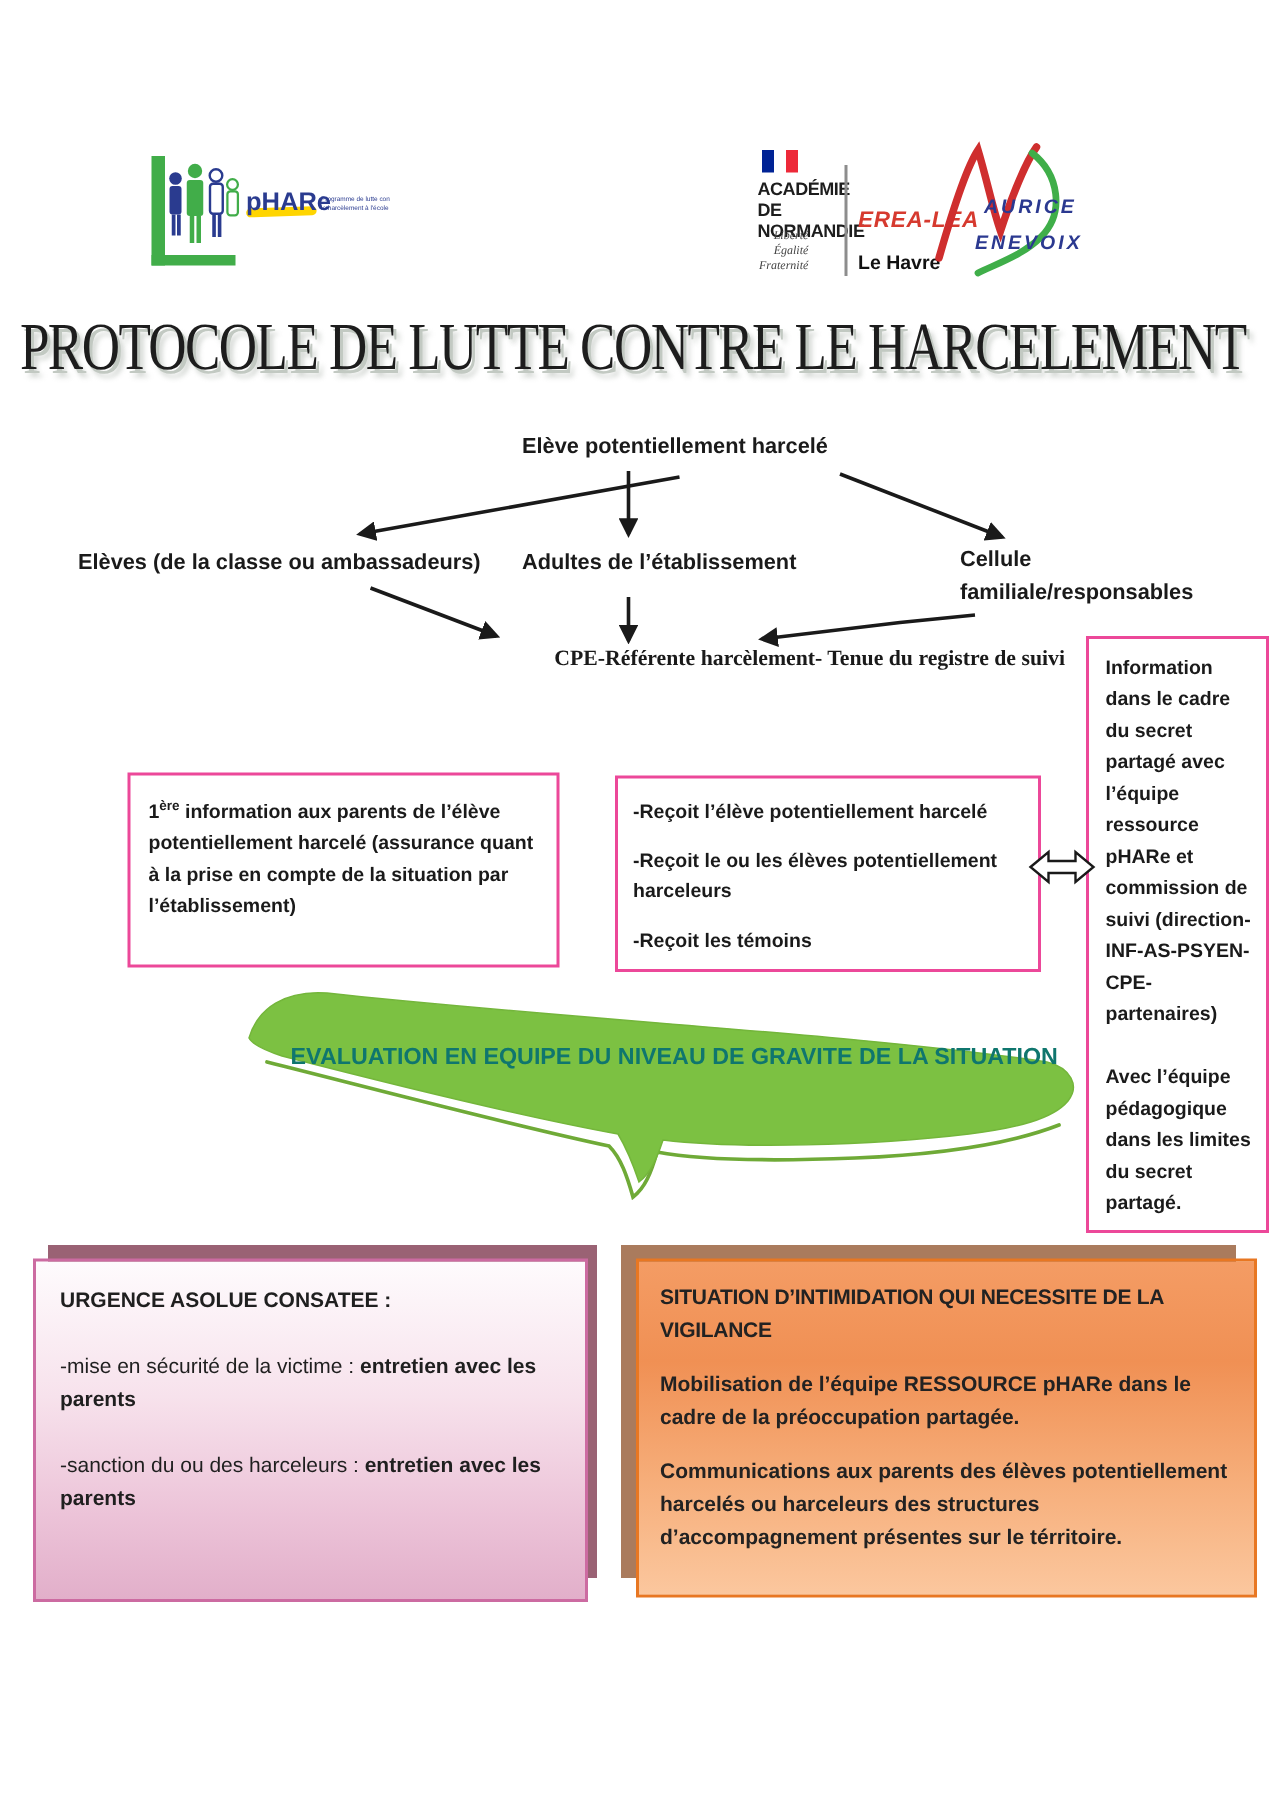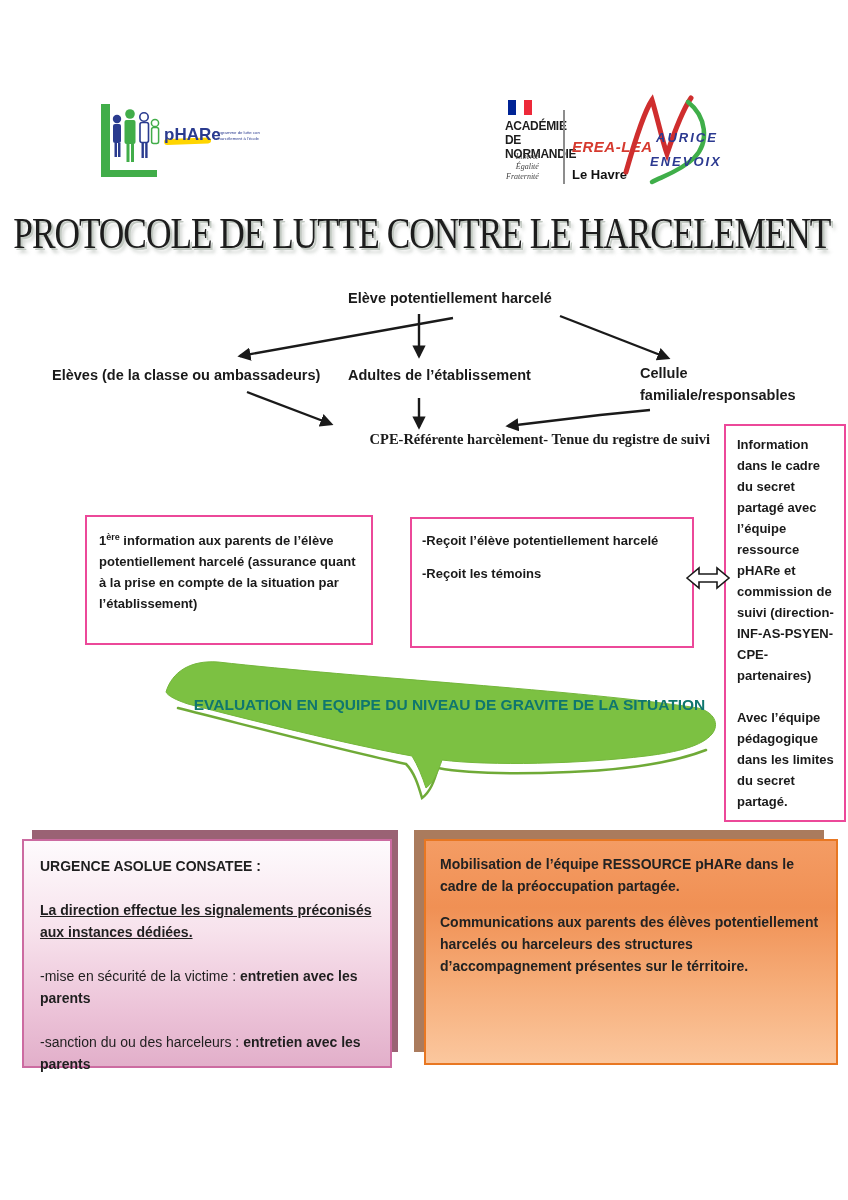--- a/index.html
+++ b/index.html
@@ -150,20 +150,21 @@
   <div class="fc fc-right2" data-bind="flowchart.right_node_line2">familiale/responsables</div>
   <div class="fc fc-cpe" data-bind="flowchart.cpe_node">CPE-Référente harcèlement- Tenue du registre de suivi</div>
 
   <div class="box parents-box">
     <span data-bind="parents_box.number">1</span><sup data-bind="parents_box.ordinal_suffix">ère</sup><span data-bind="parents_box.text"> information aux parents de l’élève potentiellement harcelé (assurance quant à la prise en compte de la situation par l’établissement)</span>
   </div>
 
   <div class="box receives-box">
     <div data-bind-list="receives_box.items">
         <div>-Reçoit l’élève potentiellement harcelé</div>
+        <div>-Reçoit le ou les élèves potentiellement harceleurs</div>
         <div>-Reçoit les témoins</div>
       </div>
   </div>
 
   <div class="box info-box">
     <div data-bind-list="info_box.lines">
         <div>Information</div>
         <div>dans le cadre</div>
         <div>du secret</div>
         <div>partagé avec</div>
@@ -189,27 +190,27 @@
              C 268 136 264 124 256 116 C 190 102 100 78 28 60" fill="none" stroke="#67a52c" stroke-width="2.5" stroke-linecap="round" opacity=".95"></path>
     <path d="M 16 44 C 22 24 40 12 68 14 C 210 30 430 42 548 60 C 564 64 570 76 562 86
              C 552 98 528 104 496 108 C 430 116 340 118 292 112 C 288 124 284 134 276 140
              C 272 128 268 118 262 108 C 196 96 100 72 38 56 C 26 52 18 48 16 44 Z" fill="#7cc142" stroke="#74b63b" stroke-width="1"></path>
   </svg>
   <div class="banner-text" data-bind="banner.text">EVALUATION EN EQUIPE DU NIVEAU DE GRAVITE DE LA SITUATION</div>
 
   <div class="backing pink-backing"></div>
   <div class="pink-box">
     <div class="pink-title" data-bind="urgency_box.title">URGENCE ASOLUE CONSATEE :</div>
-    <div class="pink-statement" data-bind="urgency_box.statement">La direction effectue les signalements préconisés aux instances dédiées.</div>
     <div class="pink-item"><span data-bind="urgency_box.item1_normal">-mise en sécurité de la victime : </span><b data-bind="urgency_box.item1_bold">entretien avec les parents</b></div>
     <div class="pink-item"><span data-bind="urgency_box.item2_normal">-sanction du ou des harceleurs : </span><b data-bind="urgency_box.item2_bold">entretien avec les parents</b></div>
   </div>
 
   <div class="backing orange-backing"></div>
   <div class="orange-box">
+    <div class="orange-title" data-bind="vigilance_box.title">SITUATION D’INTIMIDATION QUI NECESSITE DE LA VIGILANCE</div>
     <div class="orange-p" data-bind="vigilance_box.paragraph1">Mobilisation de l’équipe RESSOURCE pHARe dans le cadre de la préoccupation partagée.</div>
     <div class="orange-p" data-bind="vigilance_box.paragraph2">Communications aux parents des élèves potentiellement harcelés ou harceleurs des structures d’accompagnement présentes sur le térritoire.</div>
   </div>
 
   <svg class="overlay" viewBox="0 0 848 1200">
     <defs>
       <marker id="ah" viewBox="0 0 10 10" refX="8" refY="5" markerWidth="5.5" markerHeight="5.5" orient="auto-start-reverse" markerUnits="strokeWidth">
         <path d="M0,0 L10,5 L0,10 z" fill="#1a1a1a"></path>
       </marker>
     </defs>

